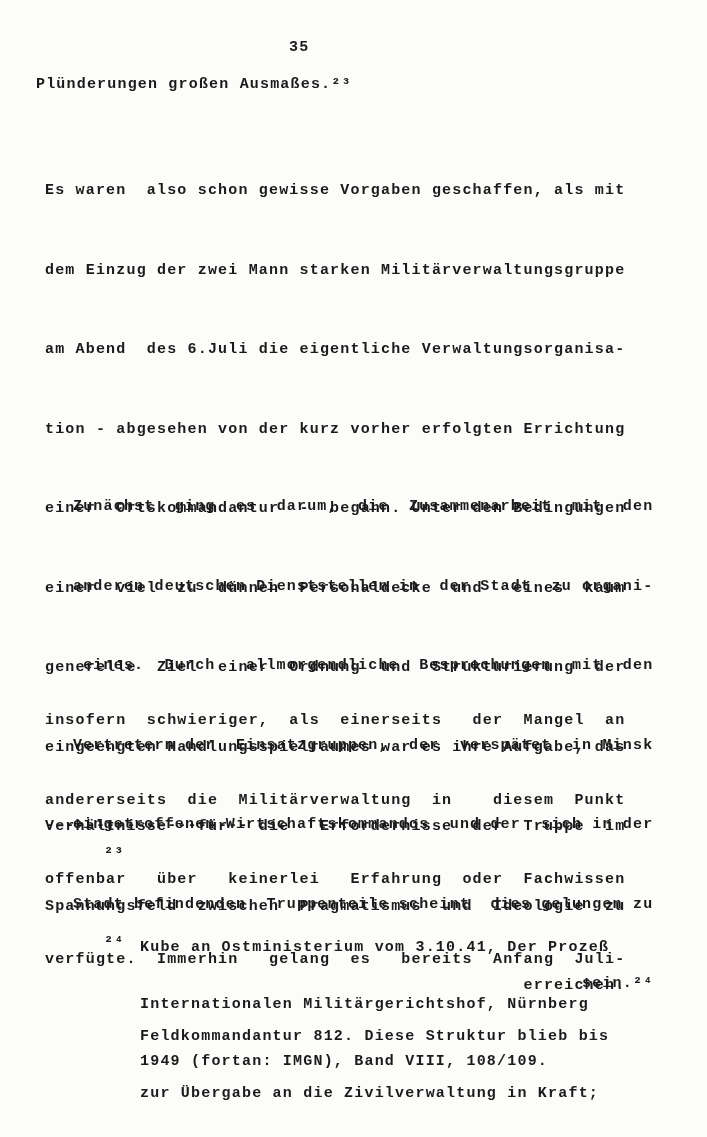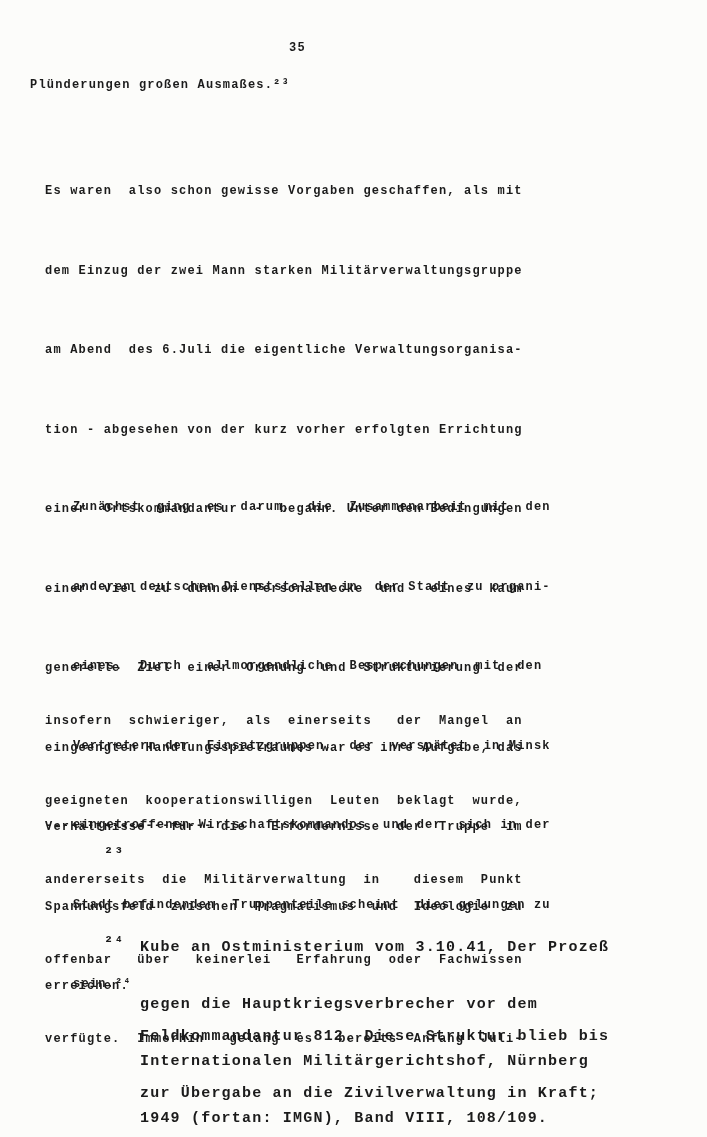--- a/index.html
+++ b/index.html
@@ -15,33 +15,34 @@
       radial-gradient(circle 1px at 508px 944px, #dcdcd7 40%, transparent 70%),
       radial-gradient(circle 1px at 160px 1015px,#dcdcd7 40%, transparent 70%),
       radial-gradient(circle 1px at 611px 536px, #d9d9d4 40%, transparent 70%);
     overflow:hidden;
     font-family:"Liberation Mono","DejaVu Sans Mono",monospace;
     font-weight:bold;
     color:#1b1b1b;
   }
   .abs { position:absolute; }
   .bodytext {
-    font-size:12px;
+    font-size:15px;
     line-height:26.5px;
     letter-spacing:1.18px;
     white-space:pre;
+    text-align:right;
   }
   .fn {
     font-size:15px;
     line-height:19px;
     letter-spacing:1.2px;
     white-space:pre;
   }
   .pagenum   { top:35px;  left:289px; }
-  .opening   { top:72px;  left:30px;  }
+  .opening   { top:72px;  left:36px;  }
   .para-1    { top:125px; left:45px;  }
   .para-2    { top:441px; left:45px;margin-left:28px;  }
   .para-3    { top:655px; left:45px;  }
   .separator { top:813px; left:45px;  }
   .footnote  { left:104px; }
   .footnote-23 { top:843px; }
   .footnote-24 { top:932px; }
   .fn-marker { position:absolute; left:0; top:1px; }
   .fn-text   { margin-left:36px; }
 </style>
@@ -73,33 +74,31 @@
     <div>anderen deutschen Dienststellen in  der Stadt  zu organi-</div>
     <div>eines.  Durch   allmorgendliche  Besprechungen  mit  den</div>
     <div>Vertretern der  Einsatzgruppen,  der  verspätet  in Minsk</div>
     <div>eingetroffenen Wirtschaftskommandos  und der  sich in der</div>
     <div>Stadt befindenden  Truppenteile scheint  dies gelungen zu</div>
     <div>sein.²⁴</div>
   </div>
 
   <div class="abs bodytext para-3">
     <div>insofern  schwieriger,  als  einerseits   der  Mangel  an</div>
-    <div>geeigneten  kooperationswilligen  Leuten  beklagt  wurde,</div>
     <div>andererseits  die  Militärverwaltung  in    diesem  Punkt</div>
     <div>offenbar   über   keinerlei   Erfahrung  oder  Fachwissen</div>
     <div>verfügte.  Immerhin   gelang  es   bereits  Anfang  Juli-</div>
   </div>
 
   <div class="abs bodytext separator">--------------------</div>
 
   <div class="abs fn footnote footnote-23">
     <span class="fn-marker">²³</span>
     <div class="fn-text">
       <div>Kube an Ostministerium vom 3.10.41, Der Prozeß</div>
-      <div>gegen die Hauptkriegsverbrecher vor dem</div>
       <div>Internationalen Militärgerichtshof, Nürnberg</div>
       <div>1949 (fortan: IMGN), Band VIII, 108/109.</div>
     </div>
   </div>
 
   <div class="abs fn footnote footnote-24">
     <span class="fn-marker">²⁴</span>
     <div class="fn-text">
       <div>Feldkommandantur 812. Diese Struktur blieb bis</div>
       <div>zur Übergabe an die Zivilverwaltung in Kraft;</div>

